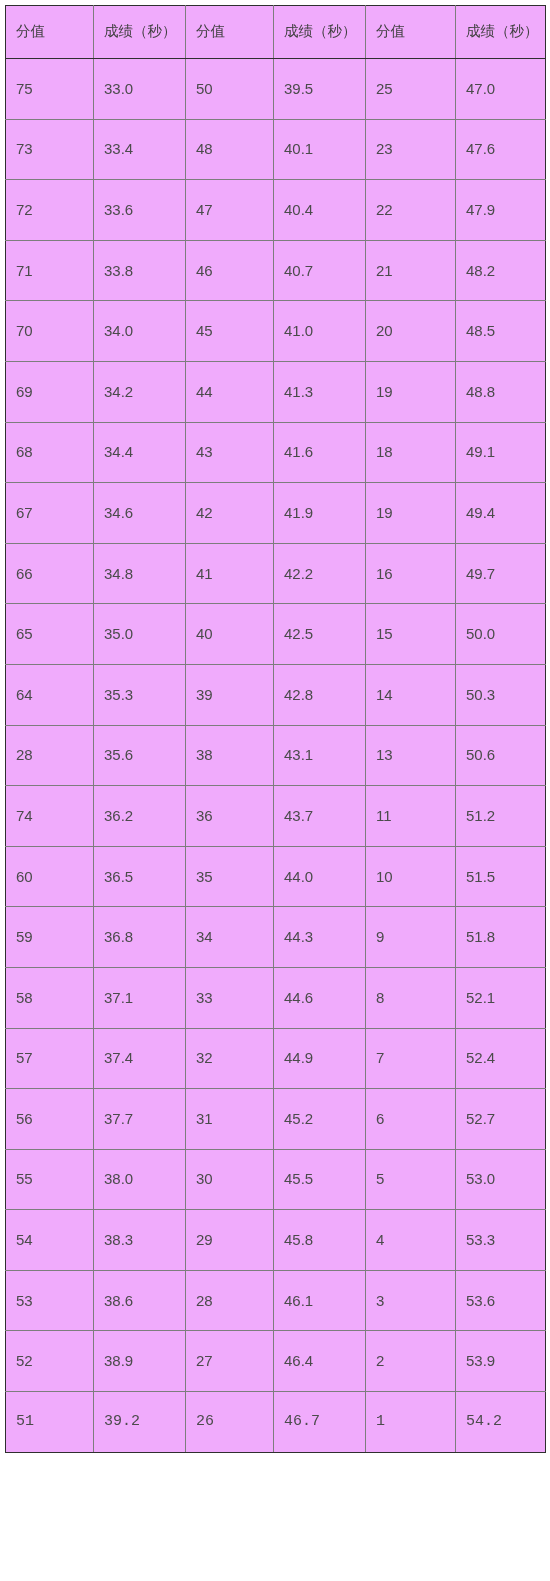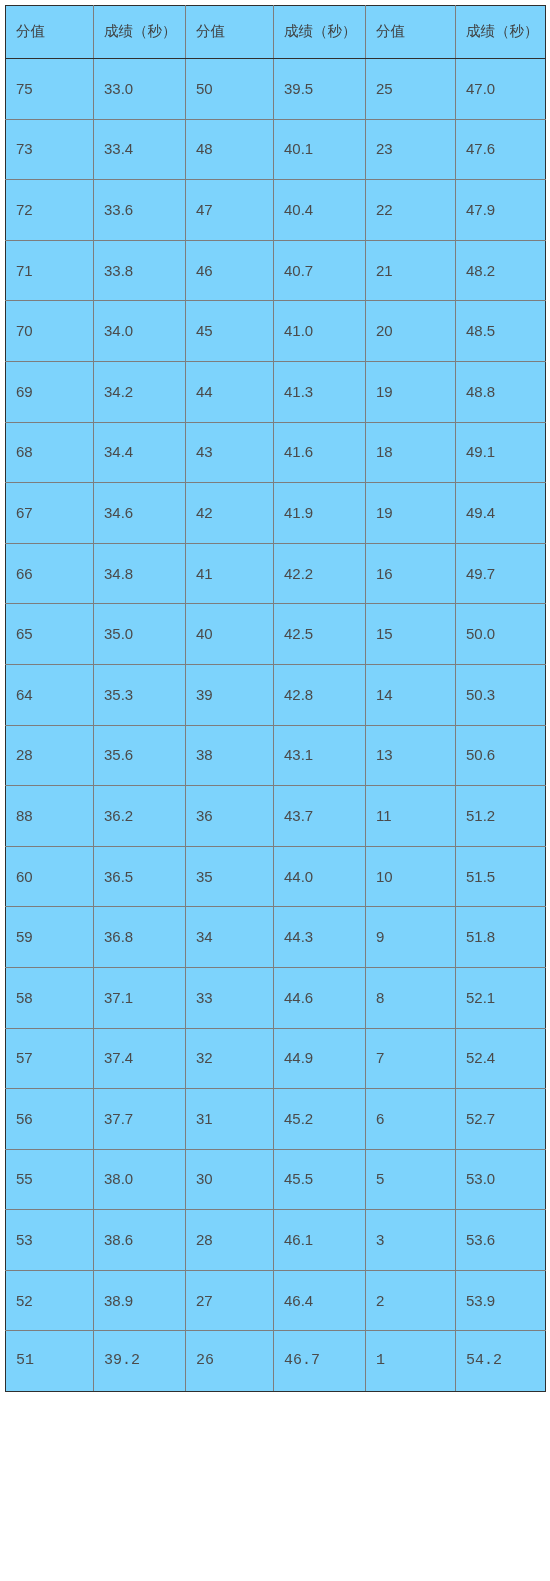--- a/index.html
+++ b/index.html
@@ -17,21 +17,21 @@
   #score-table-wrap {
     position: absolute;
     left: 5px;
     top: 5px;
     width: 540px;
   }
   table.score-table {
     border-collapse: collapse;
     width: 540px;
     table-layout: fixed;
-    background: #7dd3fc;
+    background: #f0abfc;
     border: 1.5px solid #2f2f2f;
   }
   table.score-table col.c0 { width: 88px; }
   table.score-table col.c1 { width: 92px; }
   table.score-table col.c2 { width: 88px; }
   table.score-table col.c3 { width: 92px; }
   table.score-table col.c4 { width: 90px; }
   table.score-table col.c5 { width: 90px; }
 
   table.score-table th,
@@ -187,21 +187,21 @@
         </tr>
         <tr>
           <td>28</td>
           <td>35.6</td>
           <td>38</td>
           <td>43.1</td>
           <td>13</td>
           <td>50.6</td>
         </tr>
         <tr>
-          <td>88</td>
+          <td>74</td>
           <td>36.2</td>
           <td>36</td>
           <td>43.7</td>
           <td>11</td>
           <td>51.2</td>
         </tr>
         <tr>
           <td>60</td>
           <td>36.5</td>
           <td>35</td>
@@ -243,20 +243,28 @@
         </tr>
         <tr>
           <td>55</td>
           <td>38.0</td>
           <td>30</td>
           <td>45.5</td>
           <td>5</td>
           <td>53.0</td>
         </tr>
         <tr>
+          <td>54</td>
+          <td>38.3</td>
+          <td>29</td>
+          <td>45.8</td>
+          <td>4</td>
+          <td>53.3</td>
+        </tr>
+        <tr>
           <td>53</td>
           <td>38.6</td>
           <td>28</td>
           <td>46.1</td>
           <td>3</td>
           <td>53.6</td>
         </tr>
         <tr>
           <td>52</td>
           <td>38.9</td>

